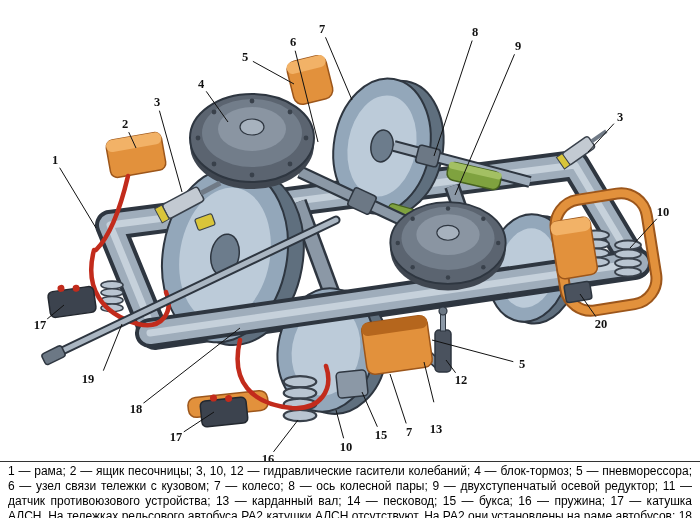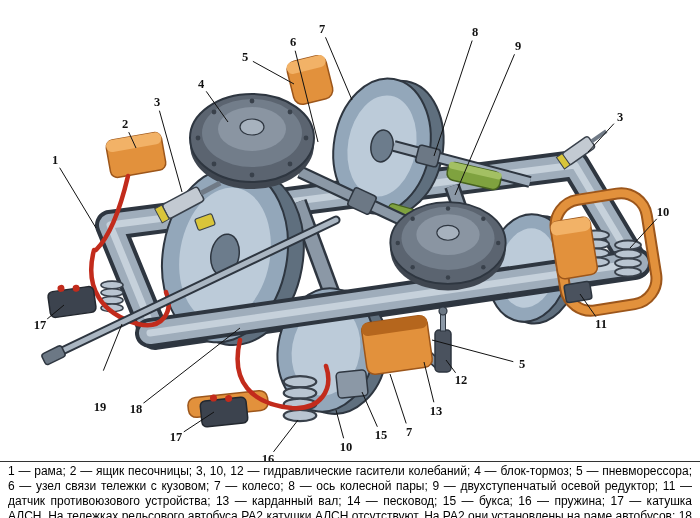--- a/index.html
+++ b/index.html
@@ -239,30 +239,30 @@
       <div class="callout" style="left: 125px; top: 124px;">2</div>
       <div class="callout" style="left: 157px; top: 102px;">3</div>
       <div class="callout" style="left: 201px; top: 84px;">4</div>
       <div class="callout" style="left: 245px; top: 57px;">5</div>
       <div class="callout" style="left: 293px; top: 42px;">6</div>
       <div class="callout" style="left: 322px; top: 29px;">7</div>
       <div class="callout" style="left: 475px; top: 32px;">8</div>
       <div class="callout" style="left: 518px; top: 46px;">9</div>
       <div class="callout" style="left: 620px; top: 117px;">3</div>
       <div class="callout" style="left: 663px; top: 212px;">10</div>
-      <div class="callout" style="left: 601px; top: 324px;">11</div>
+      <div class="callout" style="left: 601px; top: 324px;">20</div>
       <div class="callout" style="left: 522px; top: 364px;">5</div>
       <div class="callout" style="left: 461px; top: 380px;">12</div>
-      <div class="callout" style="left: 436px; top: 411px;">13</div>
+      <div class="callout" style="left: 436px; top: 429px;">13</div>
       <div class="callout" style="left: 409px; top: 432px;">7</div>
       <div class="callout" style="left: 381px; top: 435px;">15</div>
       <div class="callout" style="left: 346px; top: 447px;">10</div>
       <div class="callout" style="left: 268px; top: 459px;">16</div>
       <div class="callout" style="left: 176px; top: 437px;">17</div>
       <div class="callout" style="left: 136px; top: 409px;">18</div>
-      <div class="callout" style="left: 100px; top: 379px; margin-top: 28px;">19</div>
+      <div class="callout" style="left: 88px; top: 379px;">19</div>
       <div class="callout" style="left: 40px; top: 325px;">17</div>
     </div>
 </div>
 
 <div class="caption">
   <span class="cap-body">1 — рама; 2 — ящик песочницы; 3, 10, 12 — гидравлические гасители колебаний; 4 — блок-тормоз; 5 — пневморессора; 6 — узел связи тележки с кузовом; 7 — колесо; 8 — ось колесной пары; 9 — двухступенчатый осевой редуктор; 11 — датчик противоюзового устройства; 13 — карданный вал; 14 — песковод; 15 — букса; 16 — пружина; 17 — катушка АЛСН. На тележках рельсового автобуса РА2 катушки АЛСН отсутствуют. На РА2 они установлены на раме автобусов; 18 — одноступенчатый осевой редуктор; 19 — тяга</span>
 </div>
 
 </body></html>

